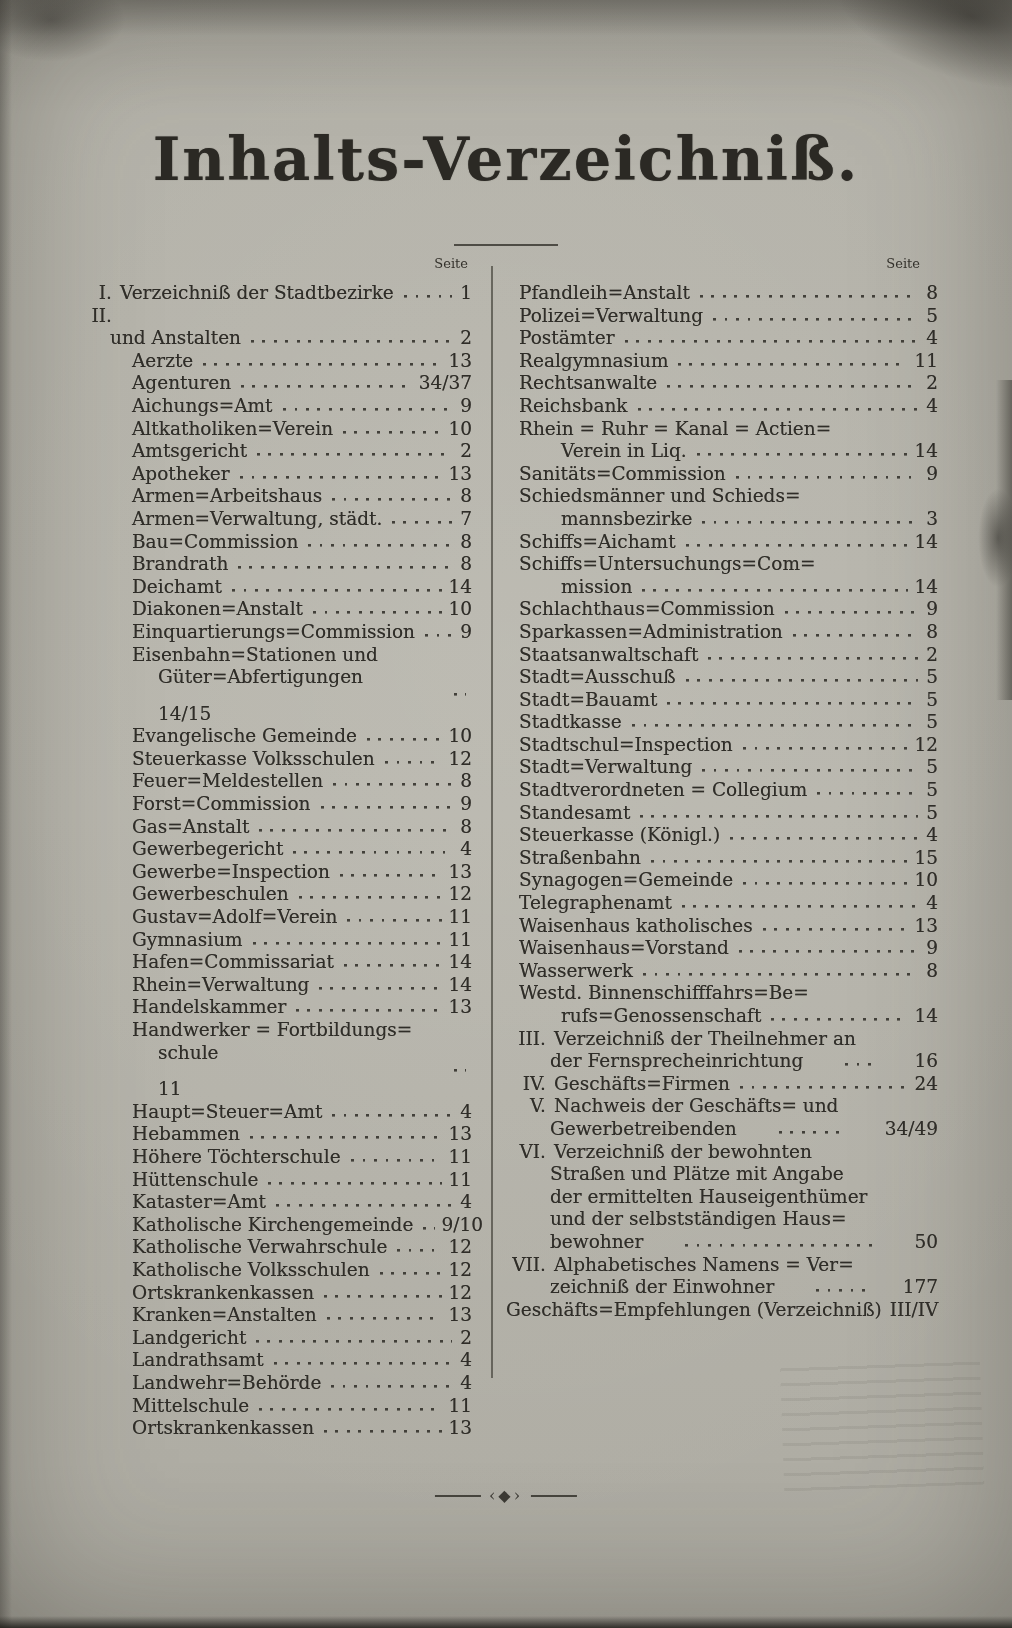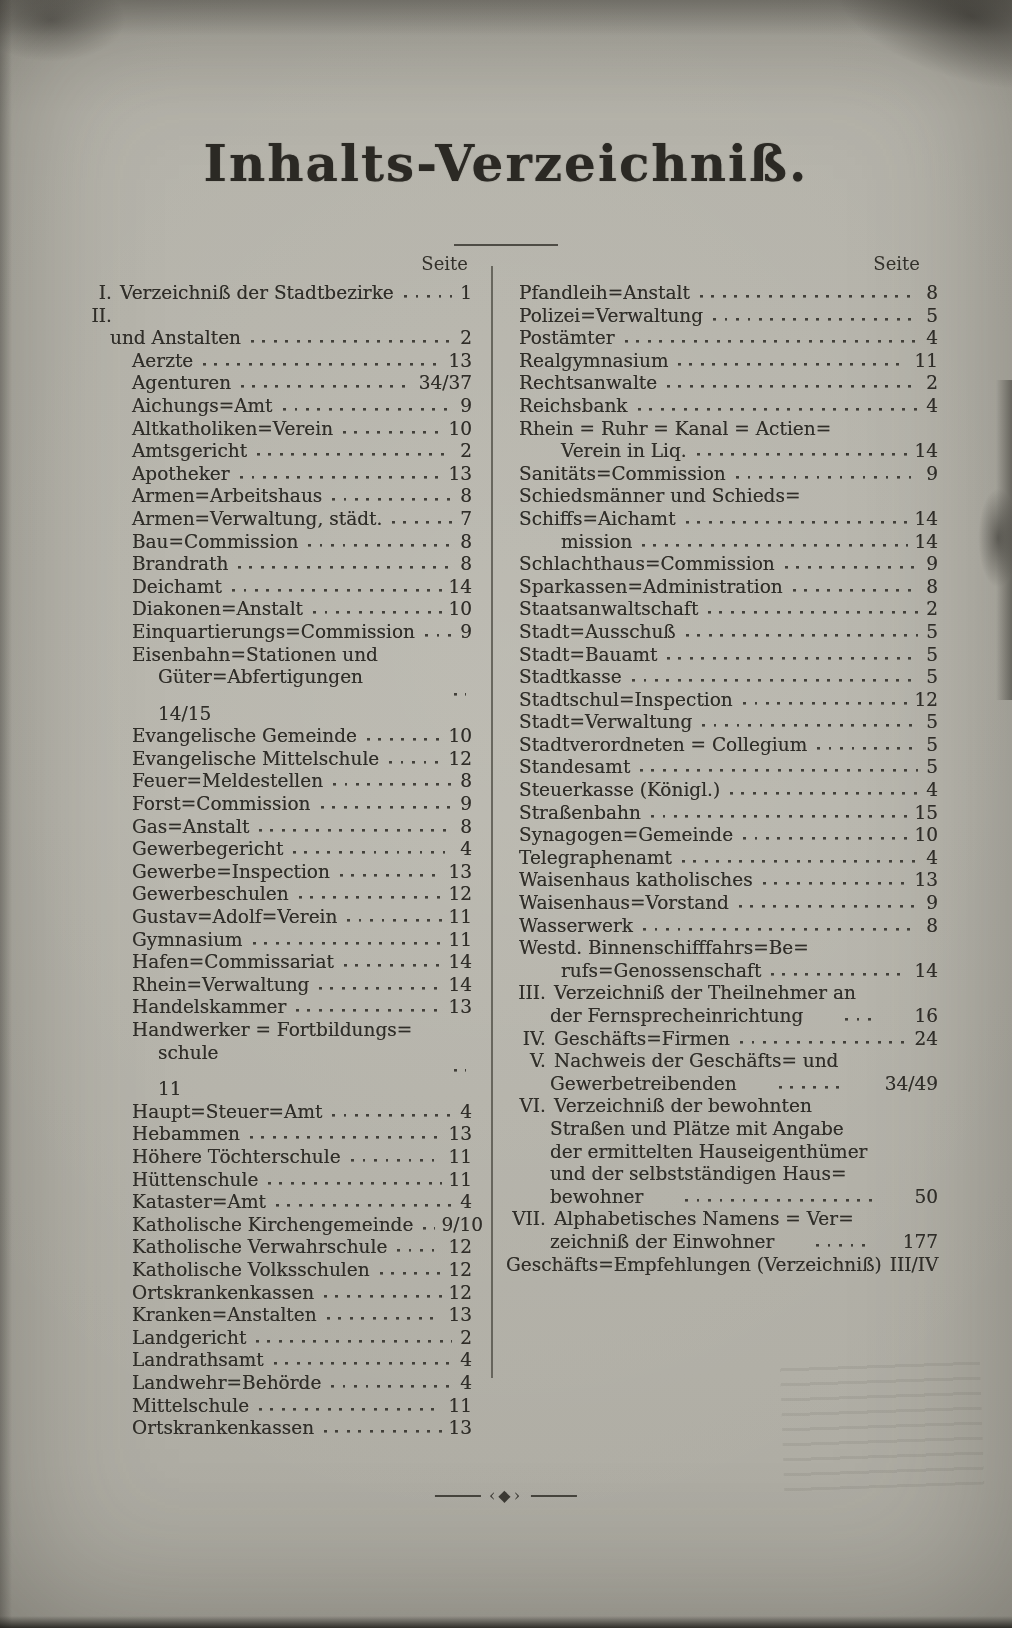--- a/index.html
+++ b/index.html
@@ -22,32 +22,32 @@
   .a-topleft   { left:-24px; top:-22px; width:150px; height:84px; background:radial-gradient(ellipse, rgba(30,28,24,.42), rgba(0,0,0,0) 70%); }
   .a-topright  { right:-34px; top:-28px; width:220px; height:100px; transform:rotate(16deg); background:radial-gradient(ellipse at 65% 35%, rgba(28,26,22,.55), rgba(28,26,22,0) 70%); }
   .a-leftedge  { left:0; top:0; width:12px; height:100%; background:linear-gradient(90deg, rgba(30,28,24,.30), rgba(0,0,0,0)); }
   .a-rightedge { right:0; top:380px; width:16px; height:320px; background:linear-gradient(90deg, rgba(0,0,0,0), rgba(35,33,28,.45)); }
   .a-rightsmudge { right:-6px; top:488px; width:40px; height:100px; background:radial-gradient(ellipse, rgba(30,28,24,.5), rgba(0,0,0,0) 70%); }
   .a-bottomedge{ left:0; bottom:0; width:100%; height:12px; background:linear-gradient(0deg, rgba(24,23,19,.8), rgba(24,23,19,0)); }
   .a-bleed { right:30px; bottom:140px; width:200px; height:130px; opacity:.10; transform:rotate(-2deg);
              background:repeating-linear-gradient(0deg, rgba(60,58,50,.85) 0 3px, transparent 3px 15px); }
 
   .title {
-    position:absolute; top:134px; left:0; width:100%; text-align:center;
-    font-size:50px; font-weight:bold; letter-spacing:2px; color:#2b2924;
+    position:absolute; top:125px; left:0; width:100%; text-align:center;
+    font-size:59px; font-weight:bold; letter-spacing:2px; color:#2b2924;
     text-shadow:0 0 1px rgba(43,41,36,.55);
   }
   .title-rule { position:absolute; top:244px; left:50%; transform:translateX(-50%); width:104px; height:2px; background:#4e4c45; }
 
   .col { position:absolute; top:256px; }
   .col-left  { left:84px;  width:388px; }
   .col-right { left:506px; width:432px; }
   .col-divider { position:absolute; left:491px; top:266px; width:2px; height:1112px; background:rgba(70,68,60,.7); }
 
-  .seite { text-align:right; font-size:18px; line-height:16px; margin-bottom:10px; color:#33312b; }
+  .seite { text-align:right; font-size:13px; line-height:16px; margin-bottom:10px; color:#33312b; }
   .col-left  .seite { padding-right:4px; }
   .col-right .seite { padding-right:18px; }
 
   .entries { font-size:18.5px; line-height:22.6px; text-shadow:0 0 .5px rgba(47,45,40,.55); }
   .entry { }
   .line { display:flex; align-items:baseline; }
   .num { flex:0 0 36px; text-align:right; padding-right:8px; }
   .col-right .num { flex-basis:48px; }
   .sub { padding-left:48px; }
   .col-right .sub { padding-left:13px; }
@@ -212,21 +212,21 @@
         </div>
         <div class="entry sub">
           <div class="line">
             <span class="label">Evangelische Gemeinde</span>
             <span class="dots"></span>
             <span class="pagenum">10</span>
           </div>
         </div>
         <div class="entry sub">
           <div class="line">
-            <span class="label">Evangelische Mittelschule</span>
+            <span class="label">Steuerkasse Volksschulen</span>
             <span class="dots"></span>
             <span class="pagenum">12</span>
           </div>
         </div>
         <div class="entry sub">
           <div class="line">
             <span class="label">Feuer=Meldestellen</span>
             <span class="dots"></span>
             <span class="pagenum">8</span>
           </div>
@@ -478,29 +478,37 @@
           <div class="line">
             <span class="label">Sanitäts=Commission</span>
             <span class="dots"></span>
             <span class="pagenum">9</span>
           </div>
         </div>
         <div class="entry sub">
           <div class="line">
             <span class="label">Schiedsmänner und Schieds=</span>
           </div>
+          <div class="line cont">
+            <span class="label">mannsbezirke</span>
+            <span class="dots"></span>
+            <span class="pagenum">3</span>
+          </div>
         </div>
         <div class="entry sub">
           <div class="line">
             <span class="label">Schiffs=Aichamt</span>
             <span class="dots"></span>
             <span class="pagenum">14</span>
           </div>
         </div>
         <div class="entry sub">
+          <div class="line">
+            <span class="label">Schiffs=Untersuchungs=Com=</span>
+          </div>
           <div class="line cont">
             <span class="label">mission</span>
             <span class="dots"></span>
             <span class="pagenum">14</span>
           </div>
         </div>
         <div class="entry sub">
           <div class="line">
             <span class="label">Schlachthaus=Commission</span>
             <span class="dots"></span>

